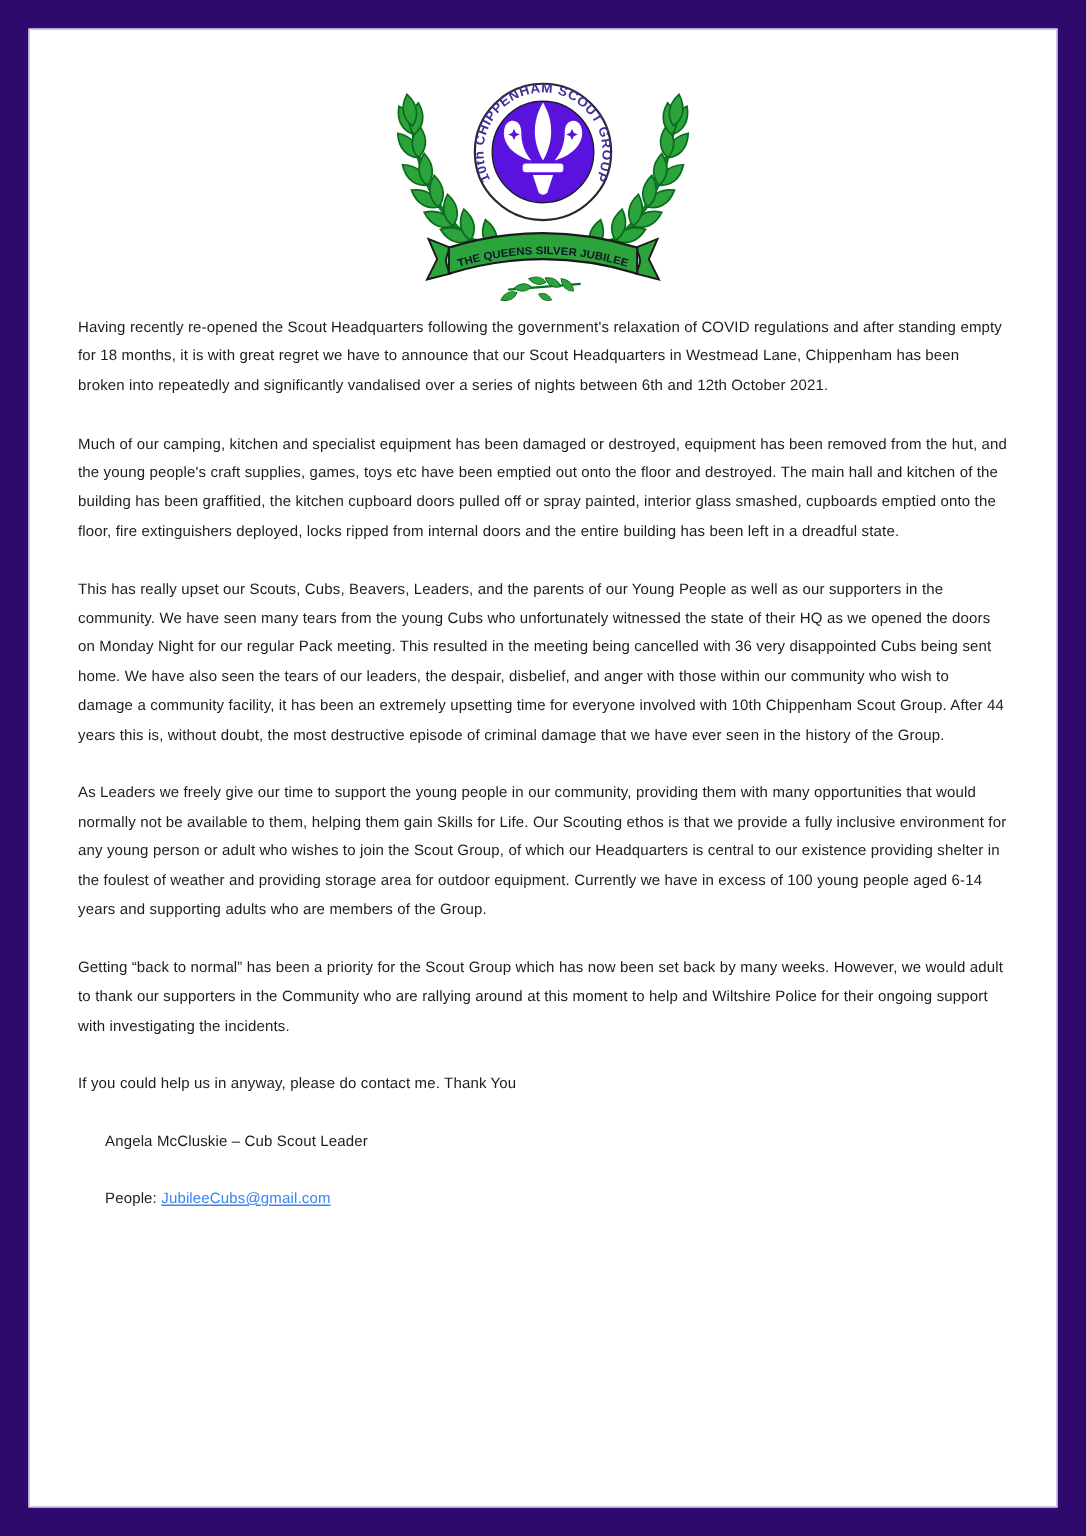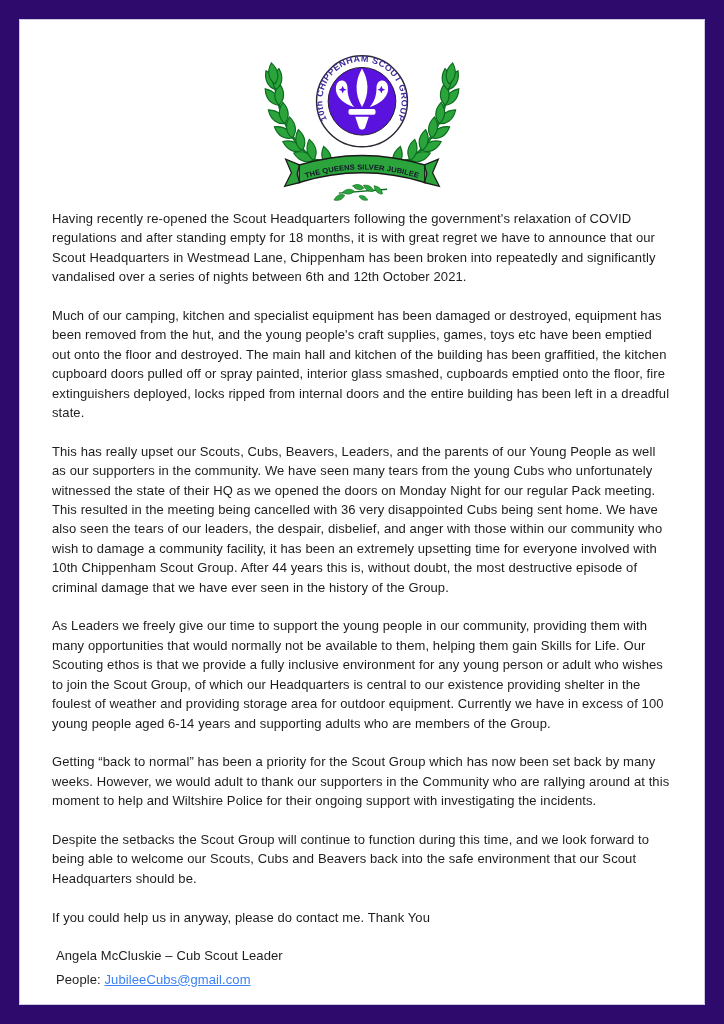--- a/index.html
+++ b/index.html
@@ -25,26 +25,26 @@
   .logo-wrap {
     width: 100%;
     display: flex;
     justify-content: center;
     margin-top: 1px;
   }
   .logo-wrap svg { display: block; }
   .letter-body {
     margin-top: 7px;
     color: #1d1d1f;
-    font-size: 13px;
+    font-size: 10px;
     line-height: 19.4px;
     letter-spacing: 0.1px;
   }
   .letter-body p { margin: 0 0 19.4px 0; }
-  .letter-body p.sig-line { margin: 4px; }
+  .letter-body p.sig-line { margin: 18px; }
   .email-link {
     color: #3b82f6;
     text-decoration: underline;
     cursor: pointer;
   }
 </style>
 </head>
 <body>
 
 <div class="frame">
@@ -135,20 +135,19 @@
         </g>
       </svg>
     </div>
 
     <div class="letter-body">
       <p>Having recently re-opened the Scout Headquarters following the government's relaxation of COVID regulations and after standing empty for 18 months, it is with great regret we have to announce that our Scout Headquarters in Westmead Lane, Chippenham has been broken into repeatedly and significantly vandalised over a series of nights between 6th and 12th October 2021.</p>
       <p>Much of our camping, kitchen and specialist equipment has been damaged or destroyed, equipment has been removed from the hut, and the young people's craft supplies, games, toys etc have been emptied out onto the floor and destroyed. The main hall and kitchen of the building has been graffitied, the kitchen cupboard doors pulled off or spray painted, interior glass smashed, cupboards emptied onto the floor, fire extinguishers deployed, locks ripped from internal doors and the entire building has been left in a dreadful state.</p>
       <p>This has really upset our Scouts, Cubs, Beavers, Leaders, and the parents of our Young People as well as our supporters in the community. We have seen many tears from the young Cubs who unfortunately witnessed the state of their HQ as we opened the doors on Monday Night for our regular Pack meeting. This resulted in the meeting being cancelled with 36 very disappointed Cubs being sent home. We have also seen the tears of our leaders, the despair, disbelief, and anger with those within our community who wish to damage a community facility, it has been an extremely upsetting time for everyone involved with 10th Chippenham Scout Group. After 44 years this is, without doubt, the most destructive episode of criminal damage that we have ever seen in the history of the Group.</p>
       <p>As Leaders we freely give our time to support the young people in our community, providing them with many opportunities that would normally not be available to them, helping them gain Skills for Life. Our Scouting ethos is that we provide a fully inclusive environment for any young person or adult who wishes to join the Scout Group, of which our Headquarters is central to our existence providing shelter in the foulest of weather and providing storage area for outdoor equipment. Currently we have in excess of 100 young people aged 6-14 years and supporting adults who are members of the Group.</p>
       <p>Getting “back to normal” has been a priority for the Scout Group which has now been set back by many weeks. However, we would adult to thank our supporters in the Community who are rallying around at this moment to help and Wiltshire Police for their ongoing support with investigating the incidents.</p>
-      <p>Despite the setbacks the Scout Group will continue to function during this time, and we look forward to being able to welcome our Scouts, Cubs and Beavers back into the safe environment that our Scout Headquarters should be.</p>
       <p>If you could help us in anyway, please do contact me. Thank You</p>
       <p class="sig-line">Angela McCluskie – Cub Scout Leader</p>
       <p class="sig-line"><span>People: </span><a class="email-link">JubileeCubs@gmail.com</a></p>
     </div>
 
   </div>
 </div>
 
 </body></html>

